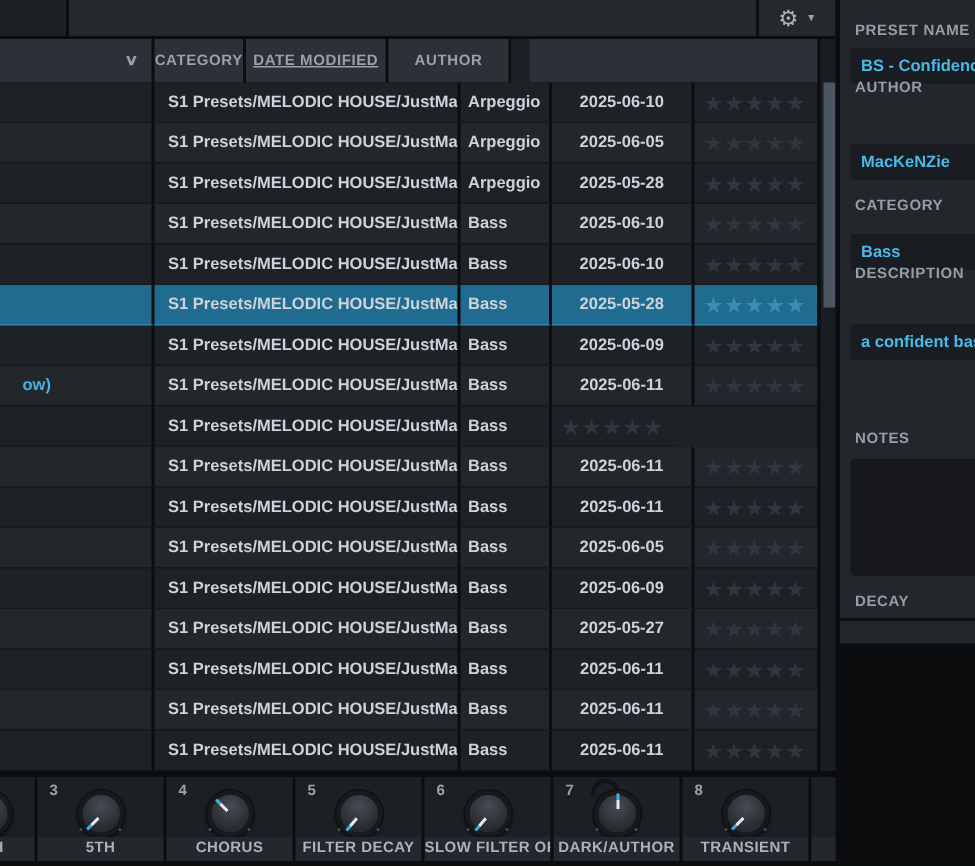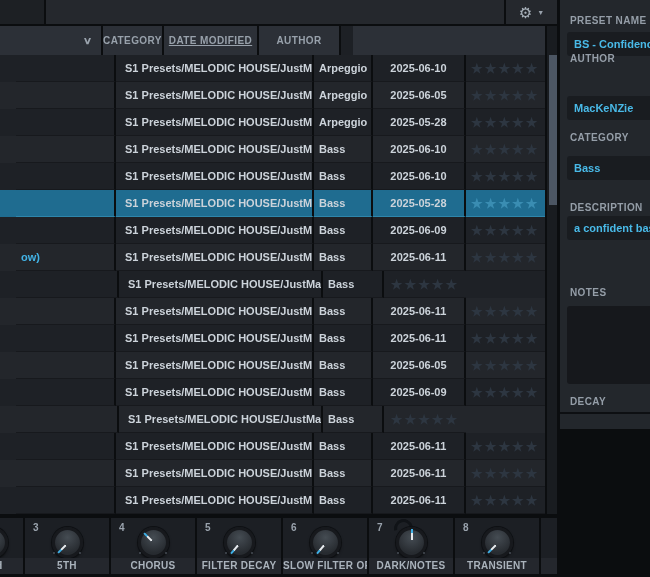--- a/index.html
+++ b/index.html
@@ -23,21 +23,21 @@
   .th-cat{width:61px;text-align:center;}
   .th-date{width:95px;text-align:center;text-decoration:underline;}
   .th-rate{width:82px;text-align:center;}
   .th-scroll{width:12px;border-right:none;background:#1d2025;}
   
   #rows{position:absolute;left:0;top:55px;width:545px;height:459px;overflow:hidden;}
   .row{display:flex;height:27px;box-sizing:border-box;background:#1e2126;cursor:pointer;}
   .row:nth-child(even){background:#23262b;}
   .row .c{box-sizing:border-box;height:27px;line-height:26px;font-size:11px;font-weight:bold;color:#ccd3da;
           border-right:2px solid #0b0d0f;border-bottom:1px solid #17191d;overflow:hidden;white-space:nowrap;}
-  .row .name{width:103px;padding-left:5px;color:#42b3e6;margin-left:16px;}
+  .row .name{width:103px;padding-left:15px;color:#42b3e6;}
   .row .loc{width:204px;padding-left:9px;}
   .row .cat{width:61px;padding-left:5px;}
   .row .date{width:95px;text-align:center;}
   .row .rate{width:82px;text-align:center;border-right:none;font-size:13px;letter-spacing:2px;
              color:#2d3641;line-height:27px;}
   .row.selected{background:#1f6c90;}
   .row.selected .c{border-bottom:1px solid #2e86ab;}
   .row.selected .rate{color:#3a8db2;}
   
   .scrollbar{position:absolute;left:545px;top:26px;width:12px;height:488px;background:#191c20;
@@ -189,20 +189,21 @@
     <div class="c name"></div>
     <div class="c loc">S1 Presets/MELODIC HOUSE/JustMakeMu</div>
     <div class="c cat">Bass</div>
     <div class="c date">2025-06-09</div>
     <div class="c rate">★★★★★</div>
   </div>
       <div class="row">
     <div class="c name"></div>
     <div class="c loc">S1 Presets/MELODIC HOUSE/JustMakeMu</div>
     <div class="c cat">Bass</div>
+    <div class="c date">2025-05-27</div>
     <div class="c rate">★★★★★</div>
   </div>
       <div class="row">
     <div class="c name"></div>
     <div class="c loc">S1 Presets/MELODIC HOUSE/JustMakeMu</div>
     <div class="c cat">Bass</div>
     <div class="c date">2025-06-11</div>
     <div class="c rate">★★★★★</div>
   </div>
       <div class="row">
@@ -225,21 +226,21 @@
     <div class="thumb"></div>
   </div>
 
   <aside class="sidebar">
     <div class="slabel" style="top:15px">PRESET NAME</div>
     <div class="sfield" style="top:32px">BS - Confidence</div>
     <div class="slabel" style="top:53px">AUTHOR</div>
     <div class="sfield" style="top:96px">MacKeNZie</div>
     <div class="slabel" style="top:132px">CATEGORY</div>
     <div class="sfield" style="top:156px">Bass</div>
-    <div class="slabel" style="top:202px">DESCRIPTION</div>
+    <div class="slabel" style="top:177px">DESCRIPTION</div>
     <div class="sfield" style="top:216px">a confident bass</div>
     <div class="slabel" style="top:287px">NOTES</div>
     <div class="notesbox"></div>
     <div class="slabel" style="top:396px">DECAY</div>
     <div class="tagdivider"></div>
     <div class="tagwrap" id="tags">
         <span class="chip">
     <span class="tlabel">Mono</span>
     <span class="tx">✕</span>
   </span>
@@ -302,21 +303,21 @@
     <div class="klabel">SLOW FILTER OPN</div>
   </div>
       <div class="kcell">
     <span class="knum">7</span>
     <div class="modarc" style="display: block;"></div>
     <div class="knob">
       <div class="pointer" style="transform: translateX(-50%) rotate(0deg);"></div>
     </div>
     <div class="dL"></div>
     <div class="dR"></div>
-    <div class="klabel">DARK/NOTES</div>
+    <div class="klabel">DARK/AUTHOR</div>
   </div>
       <div class="kcell">
     <span class="knum">8</span>
 
     <div class="knob">
       <div class="pointer" style="transform: translateX(-50%) rotate(-135deg);"></div>
     </div>
     <div class="dL"></div>
     <div class="dR"></div>
     <div class="klabel">TRANSIENT</div>

